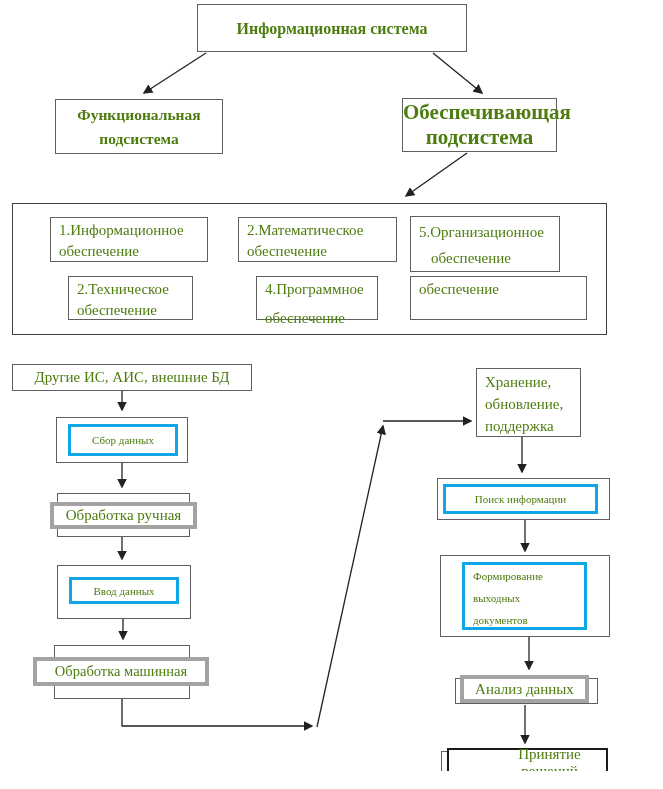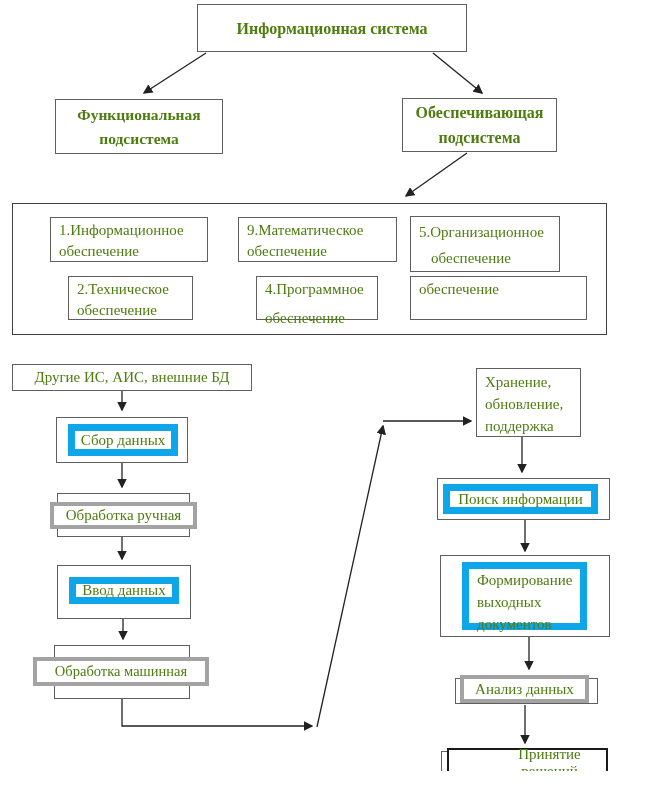--- a/index.html
+++ b/index.html
@@ -17,22 +17,22 @@
   .vcols{display:flex;flex-direction:column;justify-content:space-evenly;text-align:center;}
   .ltext{display:flex;flex-direction:column;padding:2px 4px 0 8px;}
   .container-box{border:1px solid #3f3f3f;background:transparent;}
   .backpanel{position:absolute;box-sizing:border-box;border:1px solid #5f5f5f;background:#ffffff;}
   .frontpanel{
     position:absolute;box-sizing:border-box;border:4px solid #a3a3a3;background:#ffffff;
     display:flex;align-items:center;justify-content:center;text-align:center;font-size:15px;
   }
   .dbl-outer{position:absolute;box-sizing:border-box;border:1px solid #5f5f5f;background:#ffffff;}
   .dbl-inner{
-    position:absolute;box-sizing:border-box;border:7px solid #0ea5e9;background:#ffffff;
-    display:flex;align-items:center;justify-content:center;text-align:center;font-size:15px;
+    position:absolute;box-sizing:border-box;border:3px solid #0ea5e9;background:#ffffff;
+    display:flex;align-items:center;justify-content:center;text-align:center;font-size:11px;
   }
   .dbl-inner.left{justify-content:flex-start;padding-left:8px;text-align:left;
     flex-direction:column;align-items:flex-start;justify-content:flex-start;}
   .s5 span{line-height:26px;}
   .s5 .indent{padding-left:12px;}
   .thick{border-width:2px;border-color:#1a1a1a;padding-left:44px;}
   svg.arrows{position:absolute;left:0;top:0;pointer-events:none;}
   svg.arrows line, svg.arrows polyline{stroke:#222222;stroke-width:1.3;fill:none;}
 </style>
 </head>
@@ -64,33 +64,33 @@
 
   <div class="box center bold" style="left:197px;top:4px;width:270px;height:48px;font-size:16px;">
     <span>Информационная система</span>
   </div>
 
   <div class="box vcols bold" style="left:55px;top:99px;width:168px;height:55px;font-size:15.5px;">
     <span>Функциональная</span>
     <span>подсистема</span>
   </div>
 
-  <div class="box vcols bold" style="left:402px;top:98px;width:155px;height:54px;font-size:16px;">
+  <div class="box vcols bold" style="left:402px;top:98px;width:155px;height:54px;font-size:21px;">
     <span>Обеспечивающая</span>
     <span>подсистема</span>
   </div>
 
   <div class="box container-box" style="left:12px;top:203px;width:595px;height:132px;"></div>
 
   <div class="box ltext" style="left:50px;top:217px;width:158px;height:45px;">
     <span>1.Информационное</span>
     <span>обеспечение</span>
   </div>
   <div class="box ltext" style="left:238px;top:217px;width:159px;height:45px;">
-    <span>9.Математическое</span>
+    <span>2.Математическое</span>
     <span>обеспечение</span>
   </div>
   <div class="box ltext s5" style="left:410px;top:216px;width:150px;height:56px;">
     <span>5.Организационное</span>
     <span class="indent">обеспечение</span>
   </div>
   <div class="box ltext" style="left:68px;top:276px;width:125px;height:44px;">
     <span>2.Техническое</span>
     <span>обеспечение</span>
   </div>

